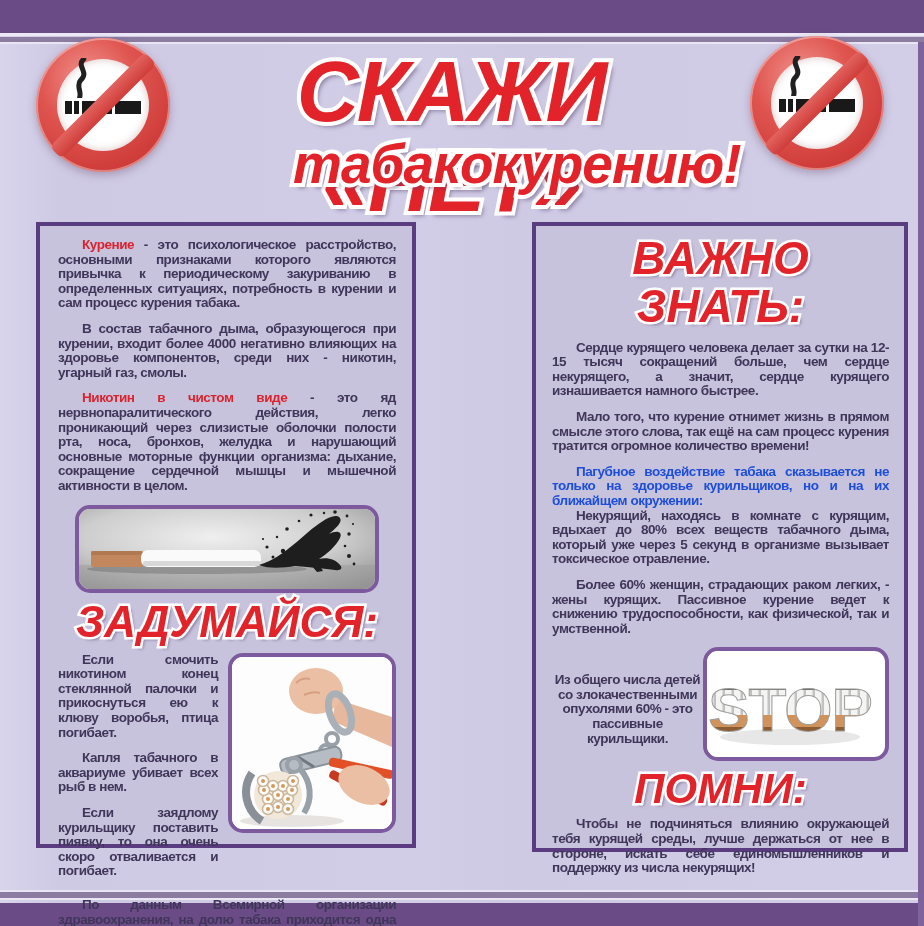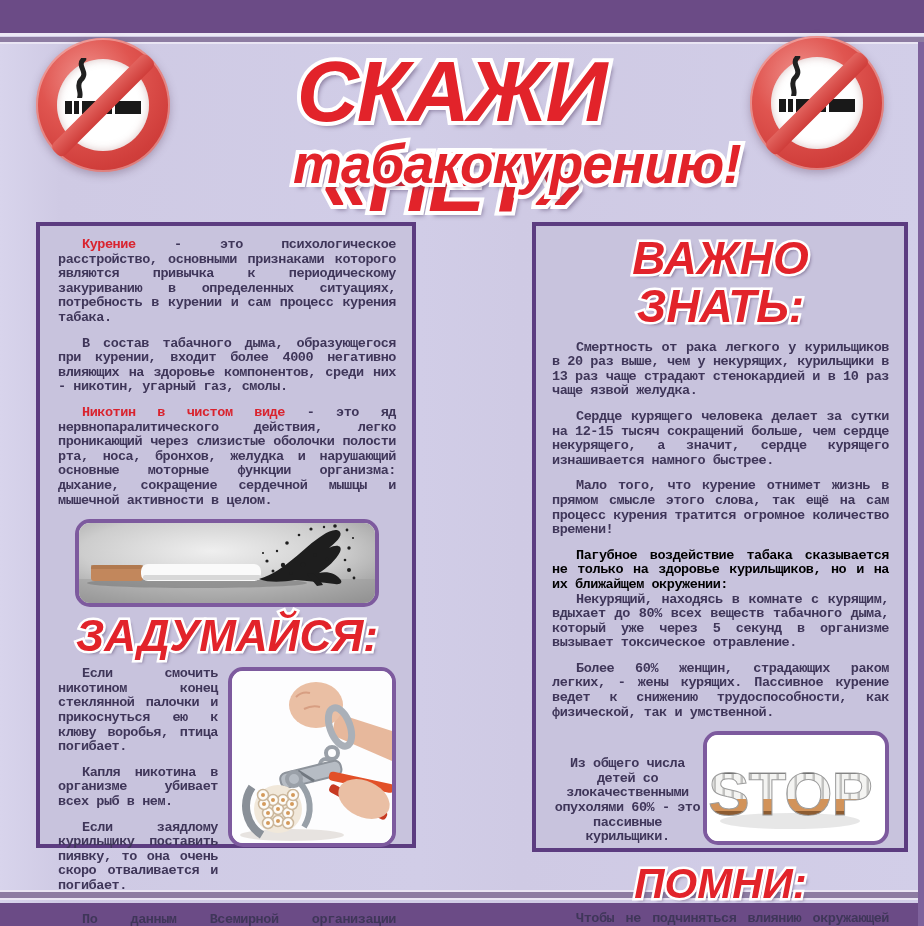--- a/index.html
+++ b/index.html
@@ -30,22 +30,22 @@
   .outline::before{content:attr(data-text);position:absolute;inset:0;z-index:-1;color:#fff;
     -webkit-text-stroke:8px #fff;text-shadow:4px 5px 4px rgba(85,65,105,.55);}
   .small-outline::before{-webkit-text-stroke:5px #fff;text-shadow:3px 3px 3px rgba(85,65,105,.5);}
   .title1{position:absolute;left:168px;top:46px;width:566px;font-size:86px;letter-spacing:-2px;text-align:center;}
   .title2{position:absolute;left:293px;top:136px;width:440px;font-size:55px;letter-spacing:-1px;text-align:center;}
   
   .panel{position:absolute;background:#c8c3dd;border:4px solid #5c3c80;box-sizing:border-box;}
   .panel-left{left:36px;top:222px;width:380px;height:626px;padding:12px 16px 0 18px;}
   .panel-right{left:532px;top:222px;width:376px;height:630px;padding:8px 15px 0 16px;}
   .p{margin:0 0 11px;font-size:13.5px;line-height:14.6px;font-weight:bold;color:#3f3659;
-    text-align:justify;letter-spacing:-.45px;text-indent:24px;font-family:Liberation Mono, monospace;}
-  .p.red{color:#000000;margin-bottom:0;}
+    text-align:justify;letter-spacing:-.45px;text-indent:24px;}
+  .p.red{color:#1d4ed8;margin-bottom:0;}
   .p.center{text-align:center;text-indent:0;}
   .lead{color:#d9232e;}
   .h{display:block;text-align:center;}
   .h-think{font-size:44px;margin:2px 0 8px;}
   .h-know{font-size:46px;margin:0 0 10px;}
   .h-remember{font-size:42px;margin:4px 0 6px;}
   .img-frame{border:4px solid #7d5a9e;border-radius:15px;overflow:hidden;background:#fff;box-sizing:border-box;}
   .img-cigarette{width:304px;height:88px;margin:0 auto 6px;}
   .cols{display:flex;gap:10px;margin-bottom:8px;}
   .facts{width:168px;}
@@ -131,21 +131,21 @@
             <circle cx="248" cy="36" r="1.5"></circle>
         </g>
       </svg>
     </div>
 
     <div class="h outline small-outline h-think" data-text="ЗАДУМАЙСЯ:">ЗАДУМАЙСЯ:</div>
 
     <div class="cols">
       <div class="facts">
         <p class="p">Если смочить никотином конец стеклянной палочки и прикоснуться ею к клюву воробья, птица погибает.</p>
-        <p class="p">Капля никотина в организме убивает всех рыб в нем.</p>
+        <p class="p">Капля табачного в аквариуме убивает всех рыб в нем.</p>
         <p class="p">Если заядлому курильщику поставить пиявку, то она очень скоро отваливается и погибает.</p>
       </div>
       <div class="img-frame img-hand">
         <svg width="160" height="172" viewBox="0 0 160 172">
           <rect width="160" height="172" fill="#fdfdfe"></rect>
           <ellipse cx="60" cy="164" rx="52" ry="6" fill="#d9d2cc" opacity="0.6"></ellipse>
           <path d="M104 42 L160 60 L160 90 L100 64 Z" fill="#e7b89c"></path>
           <ellipse cx="84" cy="34" rx="27" ry="23" fill="#eabfa4"></ellipse>
           <path d="M64 26 Q70 20 78 22 M72 38 Q80 34 88 36" stroke="#d79e82" stroke-width="2" fill="none"></path>
           <ellipse cx="108" cy="56" rx="10" ry="20" fill="none" stroke="#aab0b8" stroke-width="7" transform="rotate(-20 108 56)"></ellipse>
@@ -193,21 +193,20 @@
           </g>
         </svg>
       </div>
     </div>
 
     <p class="p">По данным Всемирной организации здравоохранения, на долю табака приходится одна из десяти смертей среди взрослого населения, к 2030 году этот показатель будет составлять один к шести, или 10 млн. смертей в год - а это больше, чем какая-либо другая отдельно взятая причина преждевременной смерти!</p>
   </div>
 
   <div class="panel panel-right">
     <div class="h outline small-outline h-know" data-text="ВАЖНО ЗНАТЬ:">ВАЖНО ЗНАТЬ:</div>
-    <p class="p">Смертность от рака легкого у курильщиков в 20 раз выше, чем у некурящих, курильщики в 13 раз чаще страдают стенокардией и в 10 раз чаще язвой желудка.</p>
     <p class="p">Сердце курящего человека делает за сутки на 12-15 тысяч сокращений больше, чем сердце некурящего, а значит, сердце курящего изнашивается намного быстрее.</p>
     <p class="p">Мало того, что курение отнимет жизнь в прямом смысле этого слова, так ещё на сам процесс курения тратится огромное количество времени!</p>
     <p class="p red">Пагубное воздействие табака сказывается не только на здоровье курильщиков, но и на их ближайщем окружении:</p>
     <p class="p">Некурящий, находясь в комнате с курящим, вдыхает до 80% всех веществ табачного дыма, который уже через 5 секунд в организме вызывает токсическое отравление.</p>
     <p class="p">Более 60% женщин, страдающих раком легких, - жены курящих. Пассивное курение ведет к снижению трудоспособности, как физической, так и умственной.</p>
 
     <div class="cols2">
       <div class="kids-text">
         <p class="p center">Из общего числа детей со злокачественными опухолями 60% - это пассивные курильщики.</p>
       </div>

